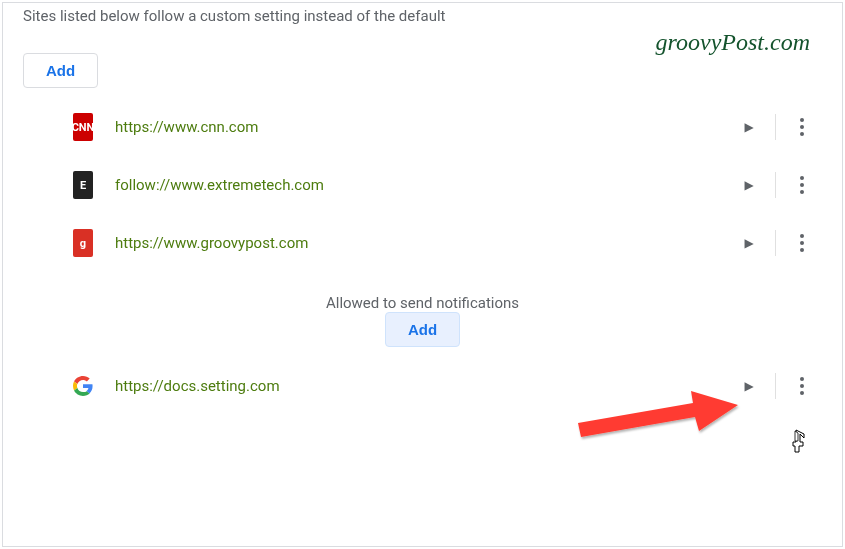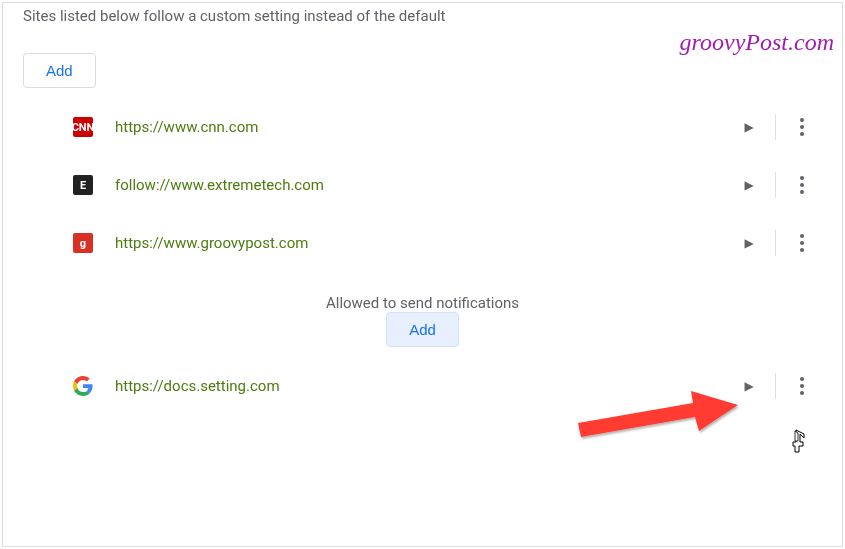--- a/index.html
+++ b/index.html
@@ -41,38 +41,38 @@
     }
     .section-header .label {
       font-size: 15px;
       color: #5f6368;
     }
     .add-btn {
       border: 1px solid #dadce0;
       background: #fff;
       color: #1a73e8;
       font-size: 15px;
-      font-weight: 400;
+      font-weight: 700;
       padding: 8px 22px;
       border-radius: 4px;
       cursor: pointer;
     }
     .add-btn.hover {
       background: #e8f0fe;
       border: 1px solid #cfe3fc;
     }
     .site-row {
       display: flex;
       align-items: center;
       height: 58px;
       padding: 0 20px 0 70px;
     }
     .site-row .favicon {
       width: 20px;
-      height: 20px;
+      height: 28px;
       margin-right: 22px;
       display: flex;
       align-items: center;
       justify-content: center;
       font-size: 11px;
       font-weight: bold;
       color: #fff;
       border-radius: 2px;
       flex-shrink: 0;
     }
@@ -110,25 +110,25 @@
       text-align: center;
       color: #5f6368;
       cursor: pointer;
       display: flex;
       justify-content: center;
       align-items: center;
     }
     .watermark {
       position: absolute;
       top: 26px;
-      right: 8px;
+      right: 32px;
       font-family: Georgia, "Times New Roman", serif;
       font-style: italic;
       font-size: 24px;
-      color: #a21caf;
+      color: #14532d;
       pointer-events: none;
     }
     .red-arrow {
       position: absolute;
       top: 380px;
       left: 570px;
       pointer-events: none;
     }
     .cursor-icon {
       position: absolute;

